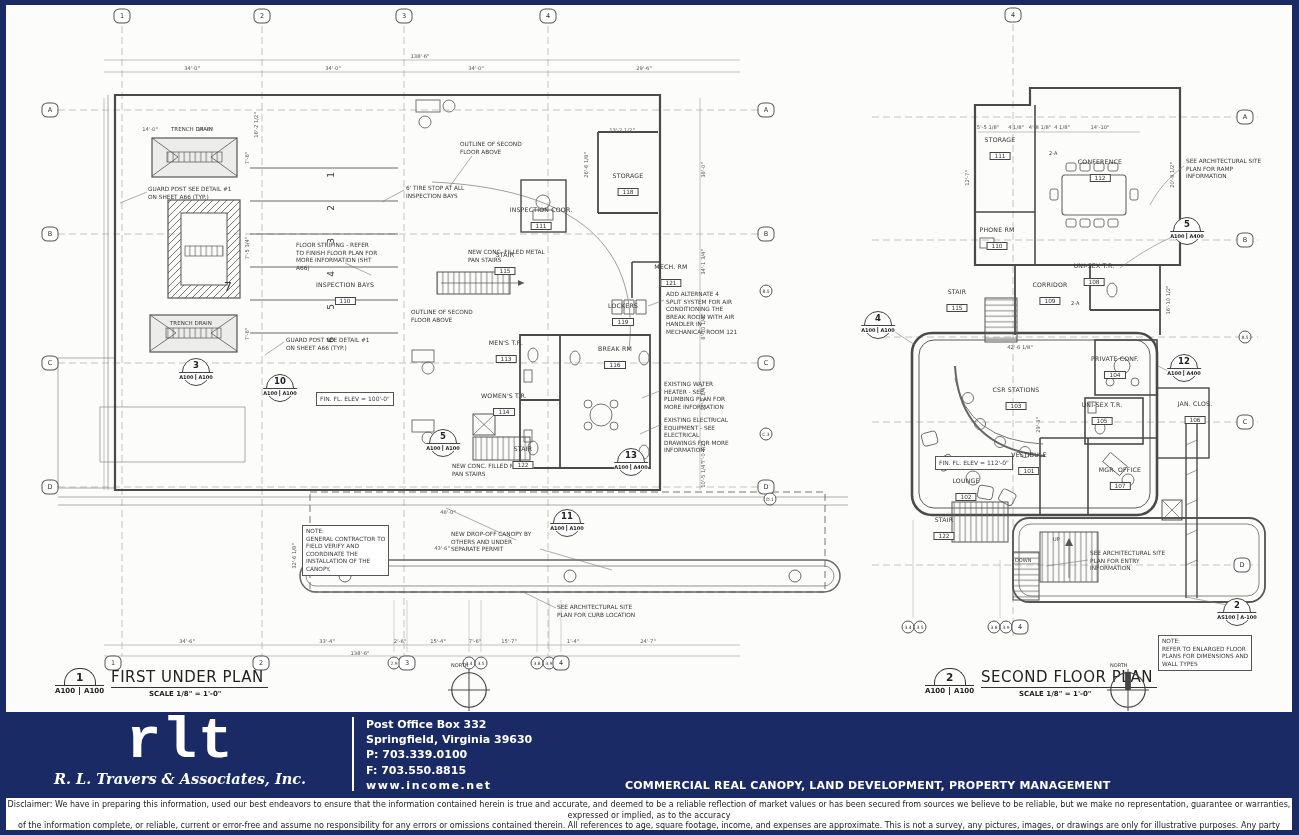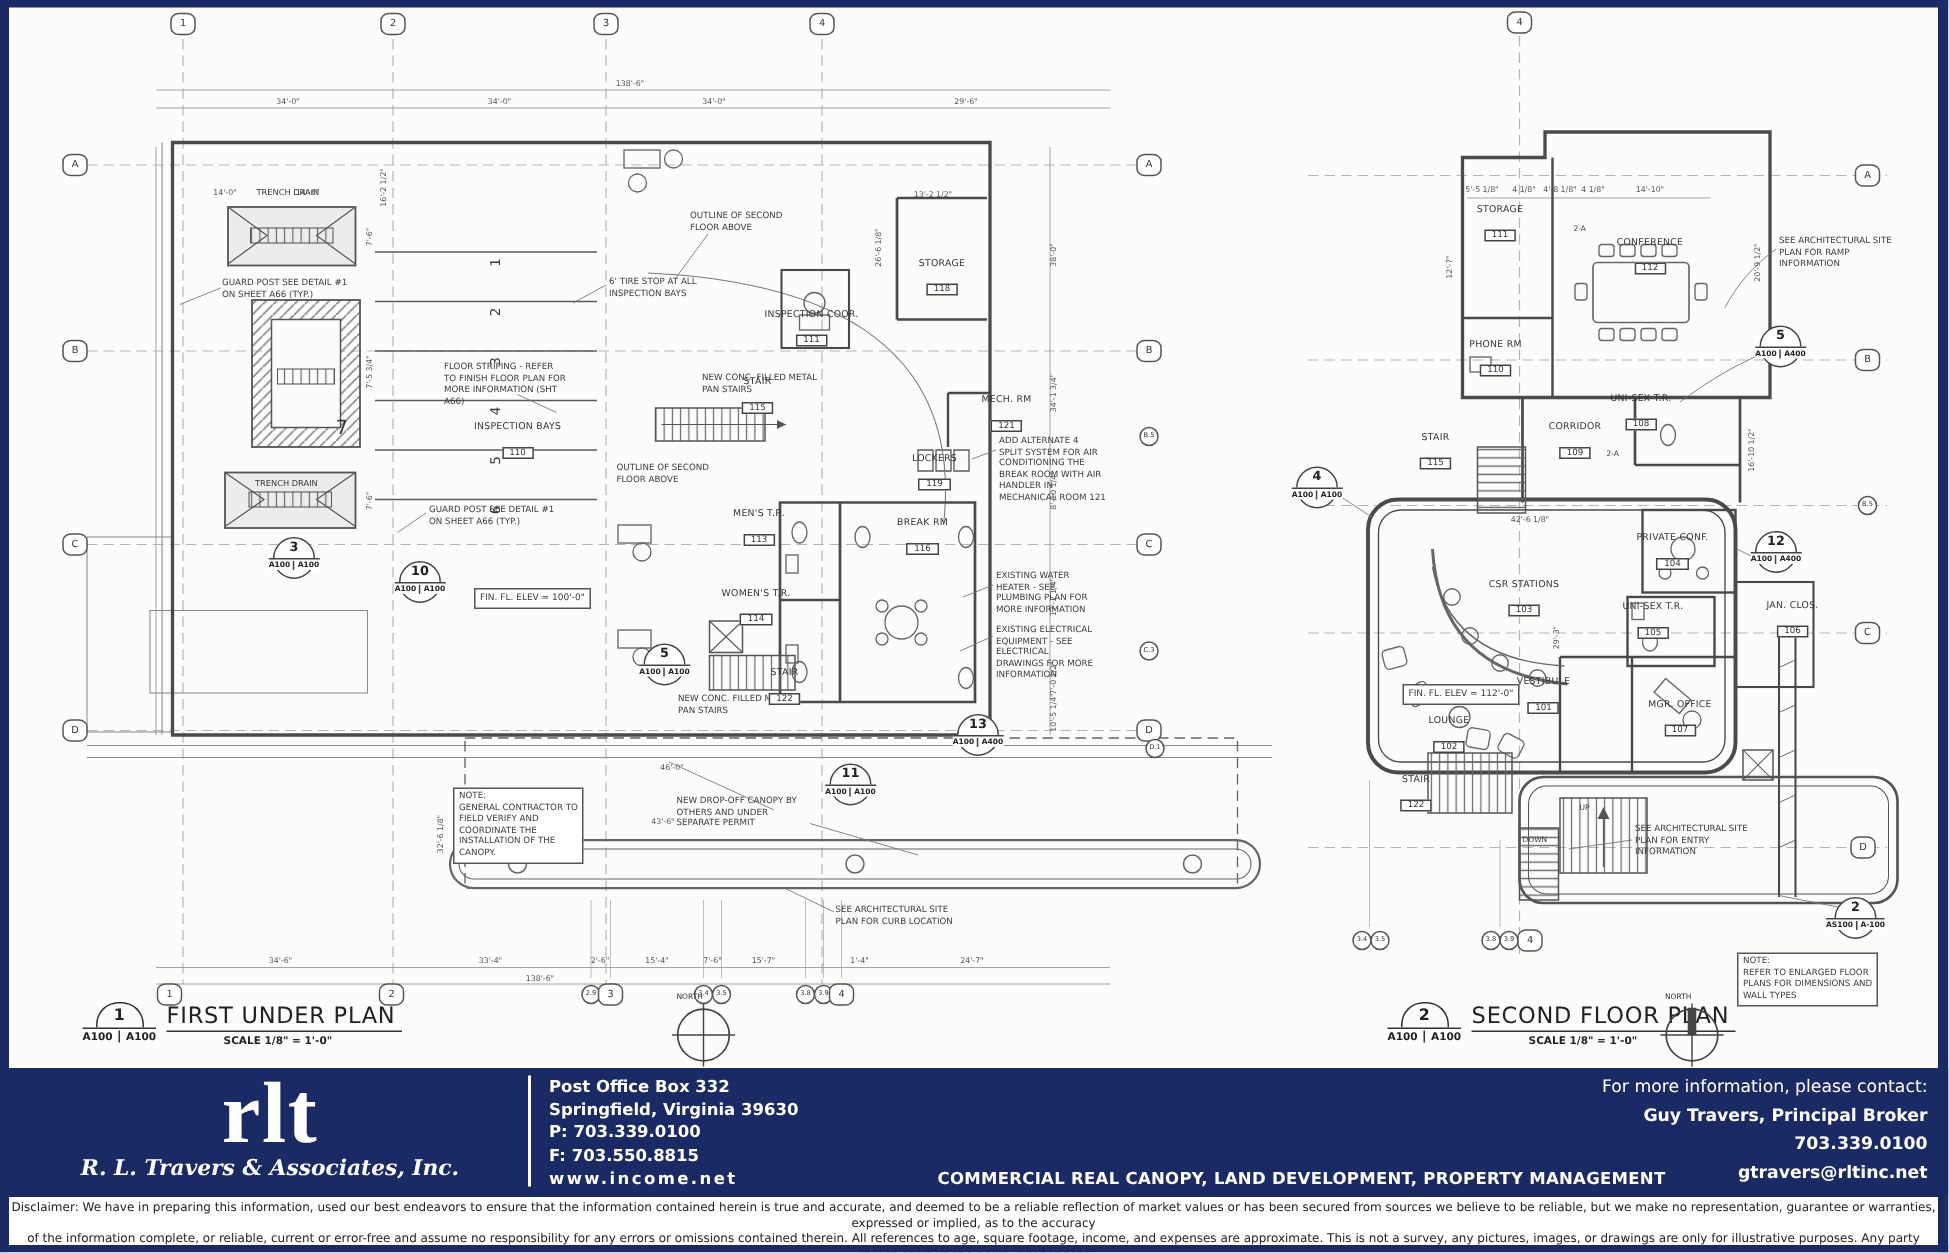--- a/index.html
+++ b/index.html
@@ -41,21 +41,21 @@
   .tb-refs{display:flex;justify-content:center;border-top:1.3px solid #333;font-size:7px;font-weight:bold;color:#222;padding-top:1px}
   .tb-refs span+span{border-left:1px solid #333;margin-left:4px;padding-left:4px}
   .tb-title{font-size:15px;color:#222;letter-spacing:.5px;border-bottom:1.6px solid #333;padding:0 4px 1px 0;white-space:nowrap}
   .tb-scale{font-size:7px;font-weight:bold;color:#222;margin:2px 0 0 38px;white-space:nowrap}
   .compass{position:absolute;text-align:center}
   .compass-label{font-size:5px;color:#333;text-align:left;margin-left:4px}
 
   
   #footer{position:absolute;left:0;top:712px;width:1299px;height:84px;background:#1a2a64;color:#fff}
   #logo-block{position:absolute;left:40px;top:0;width:280px;text-align:center}
-  #logo-text{font-family:Liberation Serif, serif;font-size:58px;line-height:60px;font-weight:bold;letter-spacing:1px}
+  #logo-text{font-family:Liberation Mono, monospace;font-size:58px;line-height:60px;font-weight:bold;letter-spacing:1px}
   #logo-company{font-family:"DejaVu Serif",serif;font-style:italic;font-weight:bold;font-size:14.5px;margin-top:-2px;white-space:nowrap}
   #footer-divider{position:absolute;left:352px;top:5px;width:2px;height:74px;background:#fff}
   #address-block{position:absolute;left:366px;top:5px;font-size:11px;font-weight:bold;line-height:15.2px}
   #address-web{letter-spacing:1.6px}
   #tagline{position:absolute;left:625px;top:67px;font-size:11px;font-weight:bold;letter-spacing:.2px;white-space:nowrap}
   #contact-block{position:absolute;right:14px;top:3px;text-align:right;font-size:11.5px;line-height:19px}
   .contact-bold{font-weight:bold}
   #disclaimer{position:absolute;left:6px;top:796px;width:1286px;height:34px;background:#fff;border-top:2px solid #1a2a64;
               font-size:8px;line-height:10.6px;color:#222;text-align:center;padding-top:2px}
 </style>
@@ -350,21 +350,21 @@
         </div>
         <div class="det" style="left: 443px; top: 443px; transform: translate(-50%, -50%);">
           <div class="det-c">
             <div class="det-num">5</div>
             <div class="det-refs">
               <span>A100</span>
               <span>A100</span>
             </div>
           </div>
         </div>
-        <div class="det" style="left: 652px; top: 462px; transform: translate(-50%, -50%); margin-top: 28px;">
+        <div class="det" style="left: 631px; top: 462px; transform: translate(-50%, -50%);">
           <div class="det-c">
             <div class="det-num">13</div>
             <div class="det-refs">
               <span>A100</span>
               <span>A400</span>
             </div>
           </div>
         </div>
         <div class="det" style="left: 567px; top: 523px; transform: translate(-50%, -50%);">
           <div class="det-c">
@@ -547,26 +547,20 @@
     </div>
     <div id="footer-divider"></div>
     <div id="address-block">
       <div>Post Office Box 332</div>
       <div>Springfield, Virginia 39630</div>
       <div>P: 703.339.0100</div>
       <div>F: 703.550.8815</div>
       <div id="address-web">www.income.net</div>
     </div>
     <div id="tagline">COMMERCIAL REAL CANOPY, LAND DEVELOPMENT, PROPERTY MANAGEMENT</div>
-    <div id="contact-block">
-      <div>For more information, please contact:</div>
-      <div class="contact-bold">Guy Travers, Principal Broker</div>
-      <div class="contact-bold">703.339.0100</div>
-      <div class="contact-bold">gtravers@rltinc.net</div>
-    </div>
   </div>
 
   <div id="disclaimer">
     <span>Disclaimer: We have in preparing this information, used our best endeavors to ensure that the information contained herein is true and accurate, and deemed to be a reliable reflection of market values or has been secured from sources we believe to be reliable, but we make no representation, guarantee or warranties, expressed or implied, as to the accuracy</span><br>
     <span>of the information complete, or reliable, current or error-free and assume no responsibility for any errors or omissions contained therein.  All references to age, square footage, income, and expenses are approximate.  This is not a survey, any pictures, images, or drawings are only for illustrative purposes. Any party should conduct their own independent</span><br>
     
   </div>
 
   <div class="edge" id="edge-top"></div>
   <div class="edge" id="edge-left"></div>

